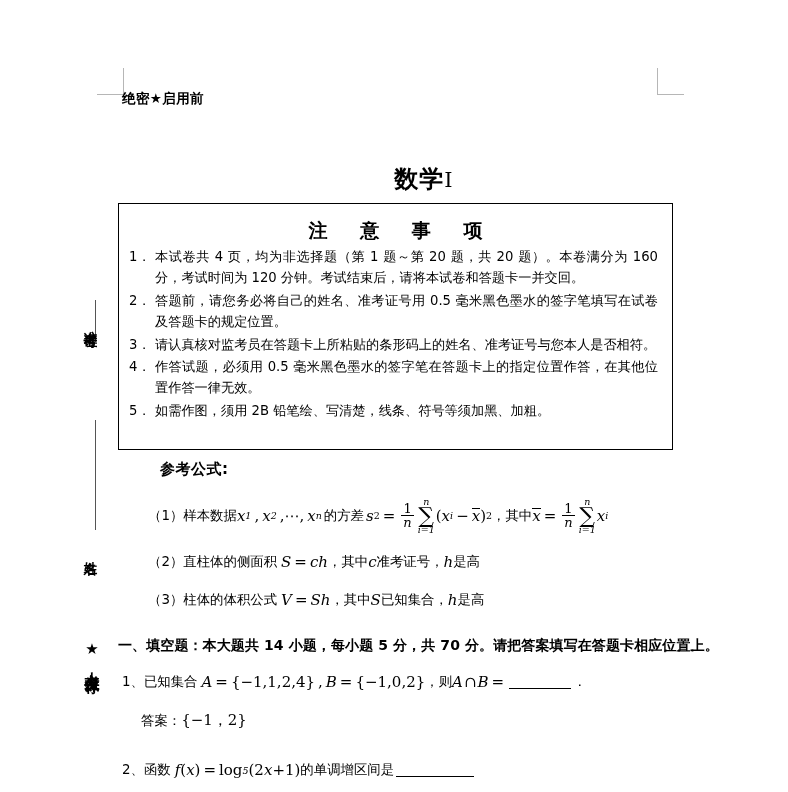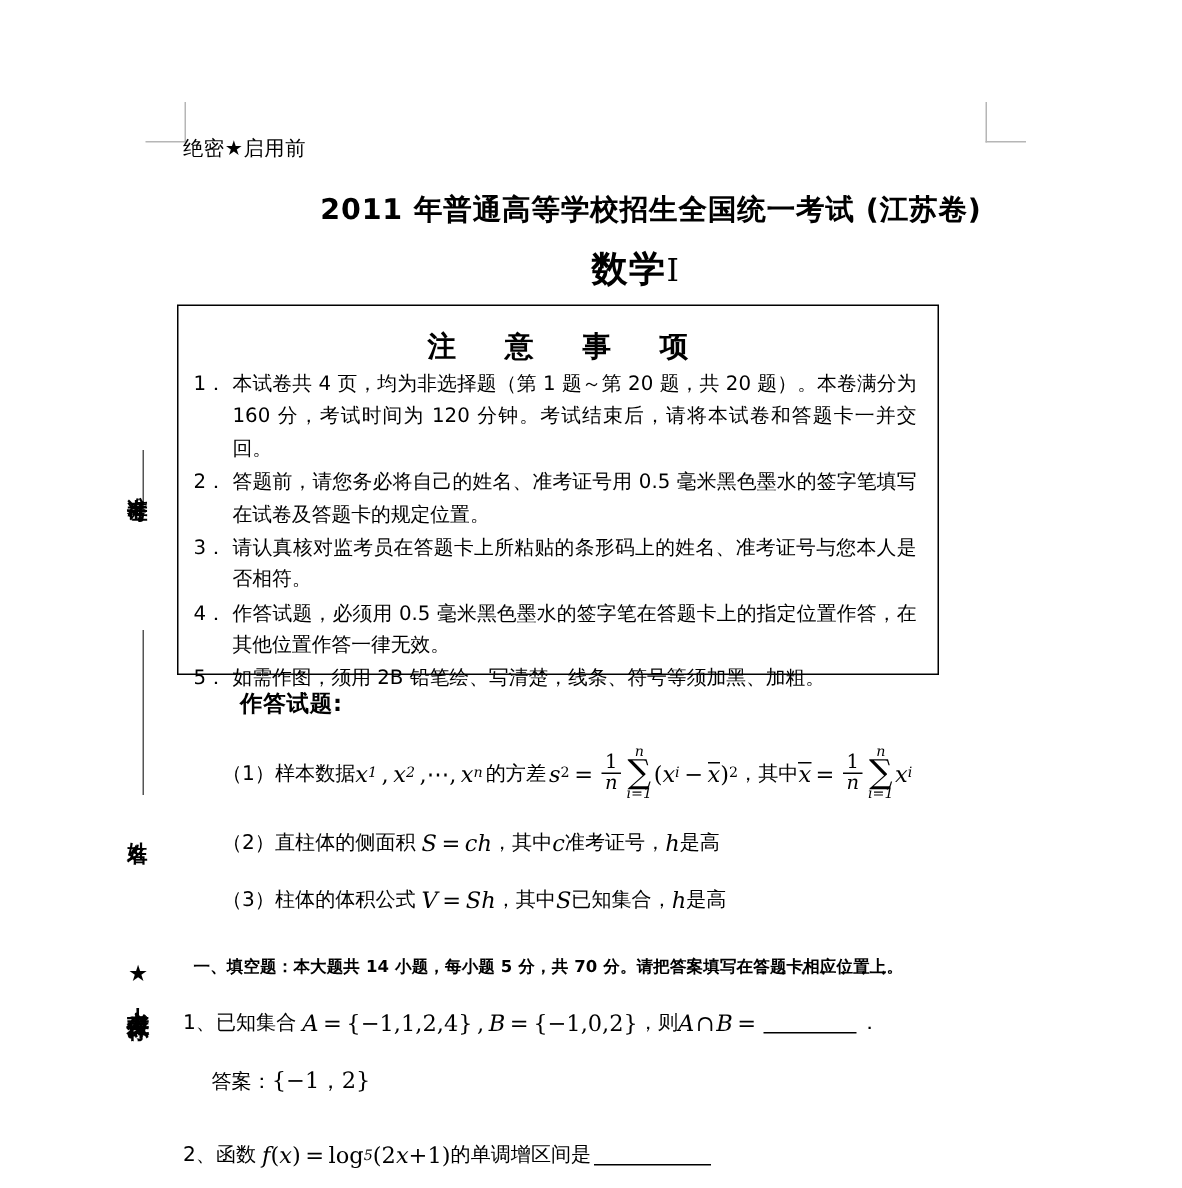--- a/index.html
+++ b/index.html
@@ -44,21 +44,21 @@
     white-space: nowrap;
     color: #000;
   }
 
   
   .secret {
     position: absolute;
     left: 122px;
     top: 90px;
     font-size: 13.5px;
-    font-weight: normal;
+    font-weight: bold;
     letter-spacing: 0.4px;
     white-space: nowrap;
   }
   .main-title {
     position: absolute;
     left: 0; right: 0;
     top: 127px;
     text-align: center;
     padding-left: 80px;
     font-size: 19px;
@@ -76,21 +76,21 @@
     font-weight: bold;
     letter-spacing: 1px;
   }
   .sub-title .rom { font-family: "DejaVu Serif", "Liberation Serif", serif; font-weight: normal; font-size: 21px; }
 
   
   .notice-box {
     position: absolute;
     left: 118px;
     top: 203px;
-    width: 508px;
+    width: 555px;
     height: 247px;
     border: 1.4px solid #000;
     box-sizing: border-box;
   }
   .notice-title {
     text-align: center;
     font-size: 19px;
     font-weight: bold;
     letter-spacing: 13px;
     padding-top: 14px;
@@ -196,25 +196,24 @@
     padding-top: 0px;
     line-height: 1;
   }
   .cn { font-size: 13.4px; }
 
   
   .qsec {
     position: absolute;
     left: 118px;
     top: 637px;
-    font-size: 11px;
+    font-size: 14px;
     font-weight: bold;
     white-space: nowrap;
     letter-spacing: 0.1px;
-    margin-left: 11px;
   }
   .dotted-em {
     border-bottom: none;
     background-image: radial-gradient(circle, #000 1px, transparent 1.2px);
     background-size: 13.4px 13px;
     background-position: 0 100%;
     background-repeat: repeat-x;
     padding-bottom: 4px;
   }
   .q1 {
@@ -286,21 +285,20 @@
   <div class="crop crop-tl"></div>
   <div class="crop crop-tr"></div>
 
   <div class="vline" style="top:300px;height:40px;"></div>
   <div class="vtext" style="left:82px;top:320px;">准考证号</div>
   <div class="vline" style="top:420px;height:110px;"></div>
   <div class="vtext" style="left:82px;top:550px;">姓名</div>
   <div class="vtext" style="left:82px;top:640px;font-size:15px;">★上交考点保存</div>
 
   <div class="secret">绝密★启用前</div>
-  <div class="main-title">2011 年普通高等学校招生全国统一考试 (江苏卷)</div>
   <div class="sub-title">
     <span>数学</span><span class="rom">Ⅰ</span>
   </div>
 
   <div class="notice-box">
     <div class="notice-title">注 意 事 项</div>
     <div class="notice-list">
       <div class="nitem">
         <span class="nnum">1．</span>
         <span class="ntxt">本试卷共 4 页，均为非选择题（第 1 题～第 20 题，共 20 题）。本卷满分为 160 分，考试时间为 120 分钟。考试结束后，请将本试卷和答题卡一并交回。</span>
@@ -317,21 +315,21 @@
         <span class="nnum">4．</span>
         <span class="ntxt">作答试题，必须用 0.5 毫米黑色墨水的签字笔在答题卡上的指定位置作答，在其他位置作答一律无效。</span>
       </div>
       <div class="nitem">
         <span class="nnum">5．</span>
         <span class="ntxt">如需作图，须用 2B 铅笔绘、写清楚，线条、符号等须加黑、加粗。</span>
       </div>
     </div>
   </div>
 
-  <div class="ref-head">作答试题:</div>
+  <div class="ref-head">参考公式:</div>
 
   <div class="formula-row f1">
     <span class="cn">（1）</span>
     <span class="cn">样本数据</span>
     <span class="mi">x</span>
       <sub class="sb">1</sub>
       <span class="op">,</span>
     <span class="mi">x</span>
       <sub class="sb">2</sub>
       <span class="op">,⋯,</span>

